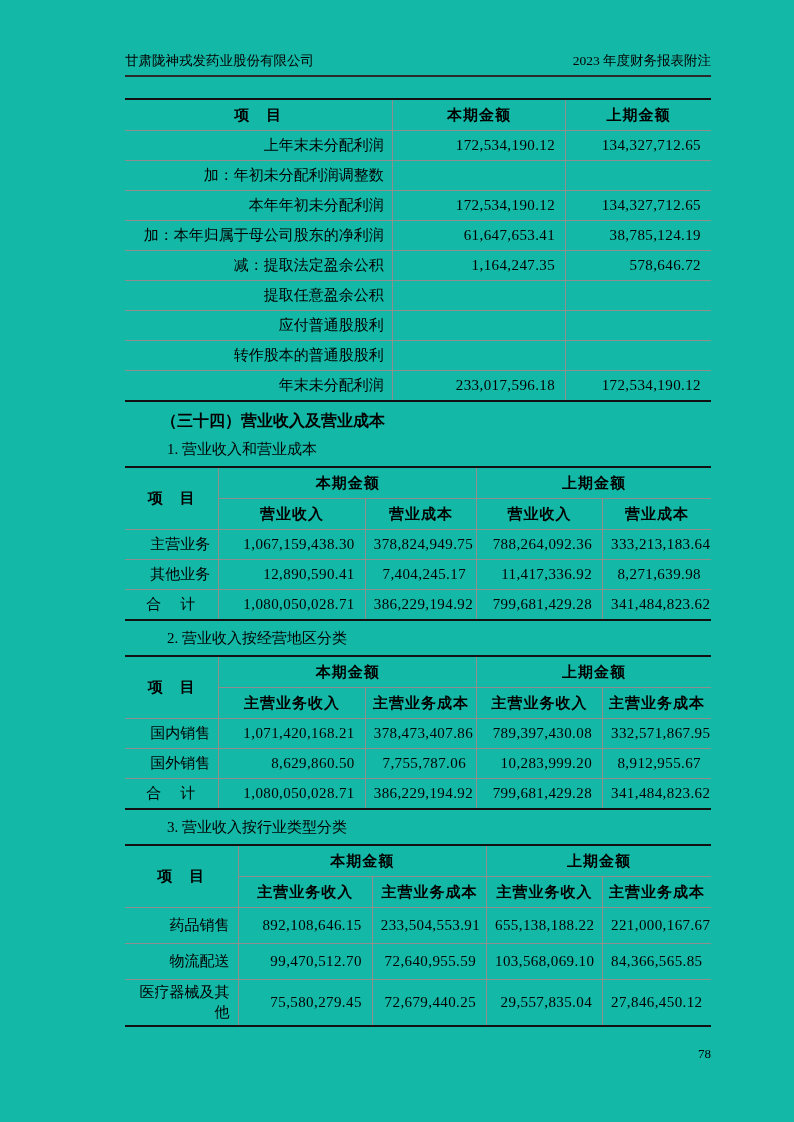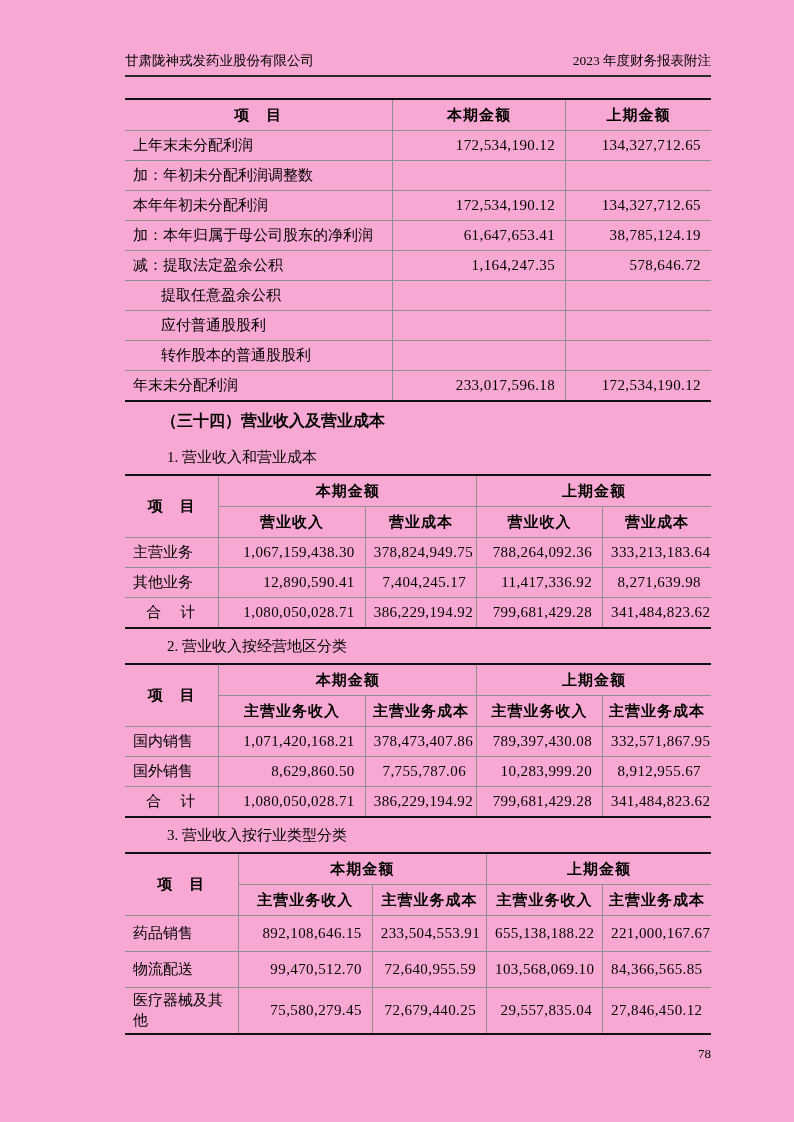--- a/index.html
+++ b/index.html
@@ -1,17 +1,17 @@
 <!DOCTYPE html>
 <html><head>
 <meta charset="utf-8">
 <style>
   html, body { margin:0; padding:0; background:#ffffff; }
   .page {
-    position:relative; width:794px; height:1122px; background:#f9a8d4;
+    position:relative; width:794px; height:1122px; background:#14b8a6;
     font-family:"Liberation Serif","DejaVu Serif",serif; color:#000;
     overflow:hidden;
   }
   .content { position:absolute; left:125px; top:0; width:586px; }
 
   .doc-header {
     display:flex; justify-content:space-between; align-items:flex-end;
     padding-top:52px; padding-bottom:5px; border-bottom:2px solid #2a2a2a;
     font-size:13.5px; line-height:18px;
   }
@@ -26,31 +26,31 @@
   .fin th, .fin td { border:1px solid #8f8f8f; }
   .fin tr > *:first-child { border-left:0; }
   .fin tr > *:last-child  { border-right:0; }
   .fin thead tr:first-child > * { border-top:0; }
   .fin tbody tr:last-child > * { border-bottom:0;margin-top:24px; }
   .fin th {
     font-weight:bold; text-align:center; height:30px; padding:0 4px;
     letter-spacing:1px;
   }
   .fin td { height:29px; padding:0 8px; }
-  td.lbl { text-align:left; }
+  td.lbl { text-align:right; }
   td.lbl.indent { padding-left:36px; }
   td.lbl.ctr { text-align:center; letter-spacing:2px; }
   td.num {
     text-align:right; padding-right:10px; letter-spacing:0.4px;
     font-family:"Liberation Serif","DejaVu Serif",serif;
   }
   .t4 td.lbl { line-height:1.3; padding-top:3px; padding-bottom:3px; }
 
   .sec-heading {
-    font-size:16px; font-weight:bold; margin:8px 0 16px 36px; line-height:21px;
+    font-size:16px; font-weight:bold; margin:8px 0 8px 36px; line-height:21px;
   }
   .sub-title {
     font-size:15px; margin:7px 0 7px 42px; line-height:20px;
   }
   .page-number {
     position:absolute; top:1046px; left:125px; width:586px;
     text-align:right; font-size:13px;
   }
 </style>
 </head>

